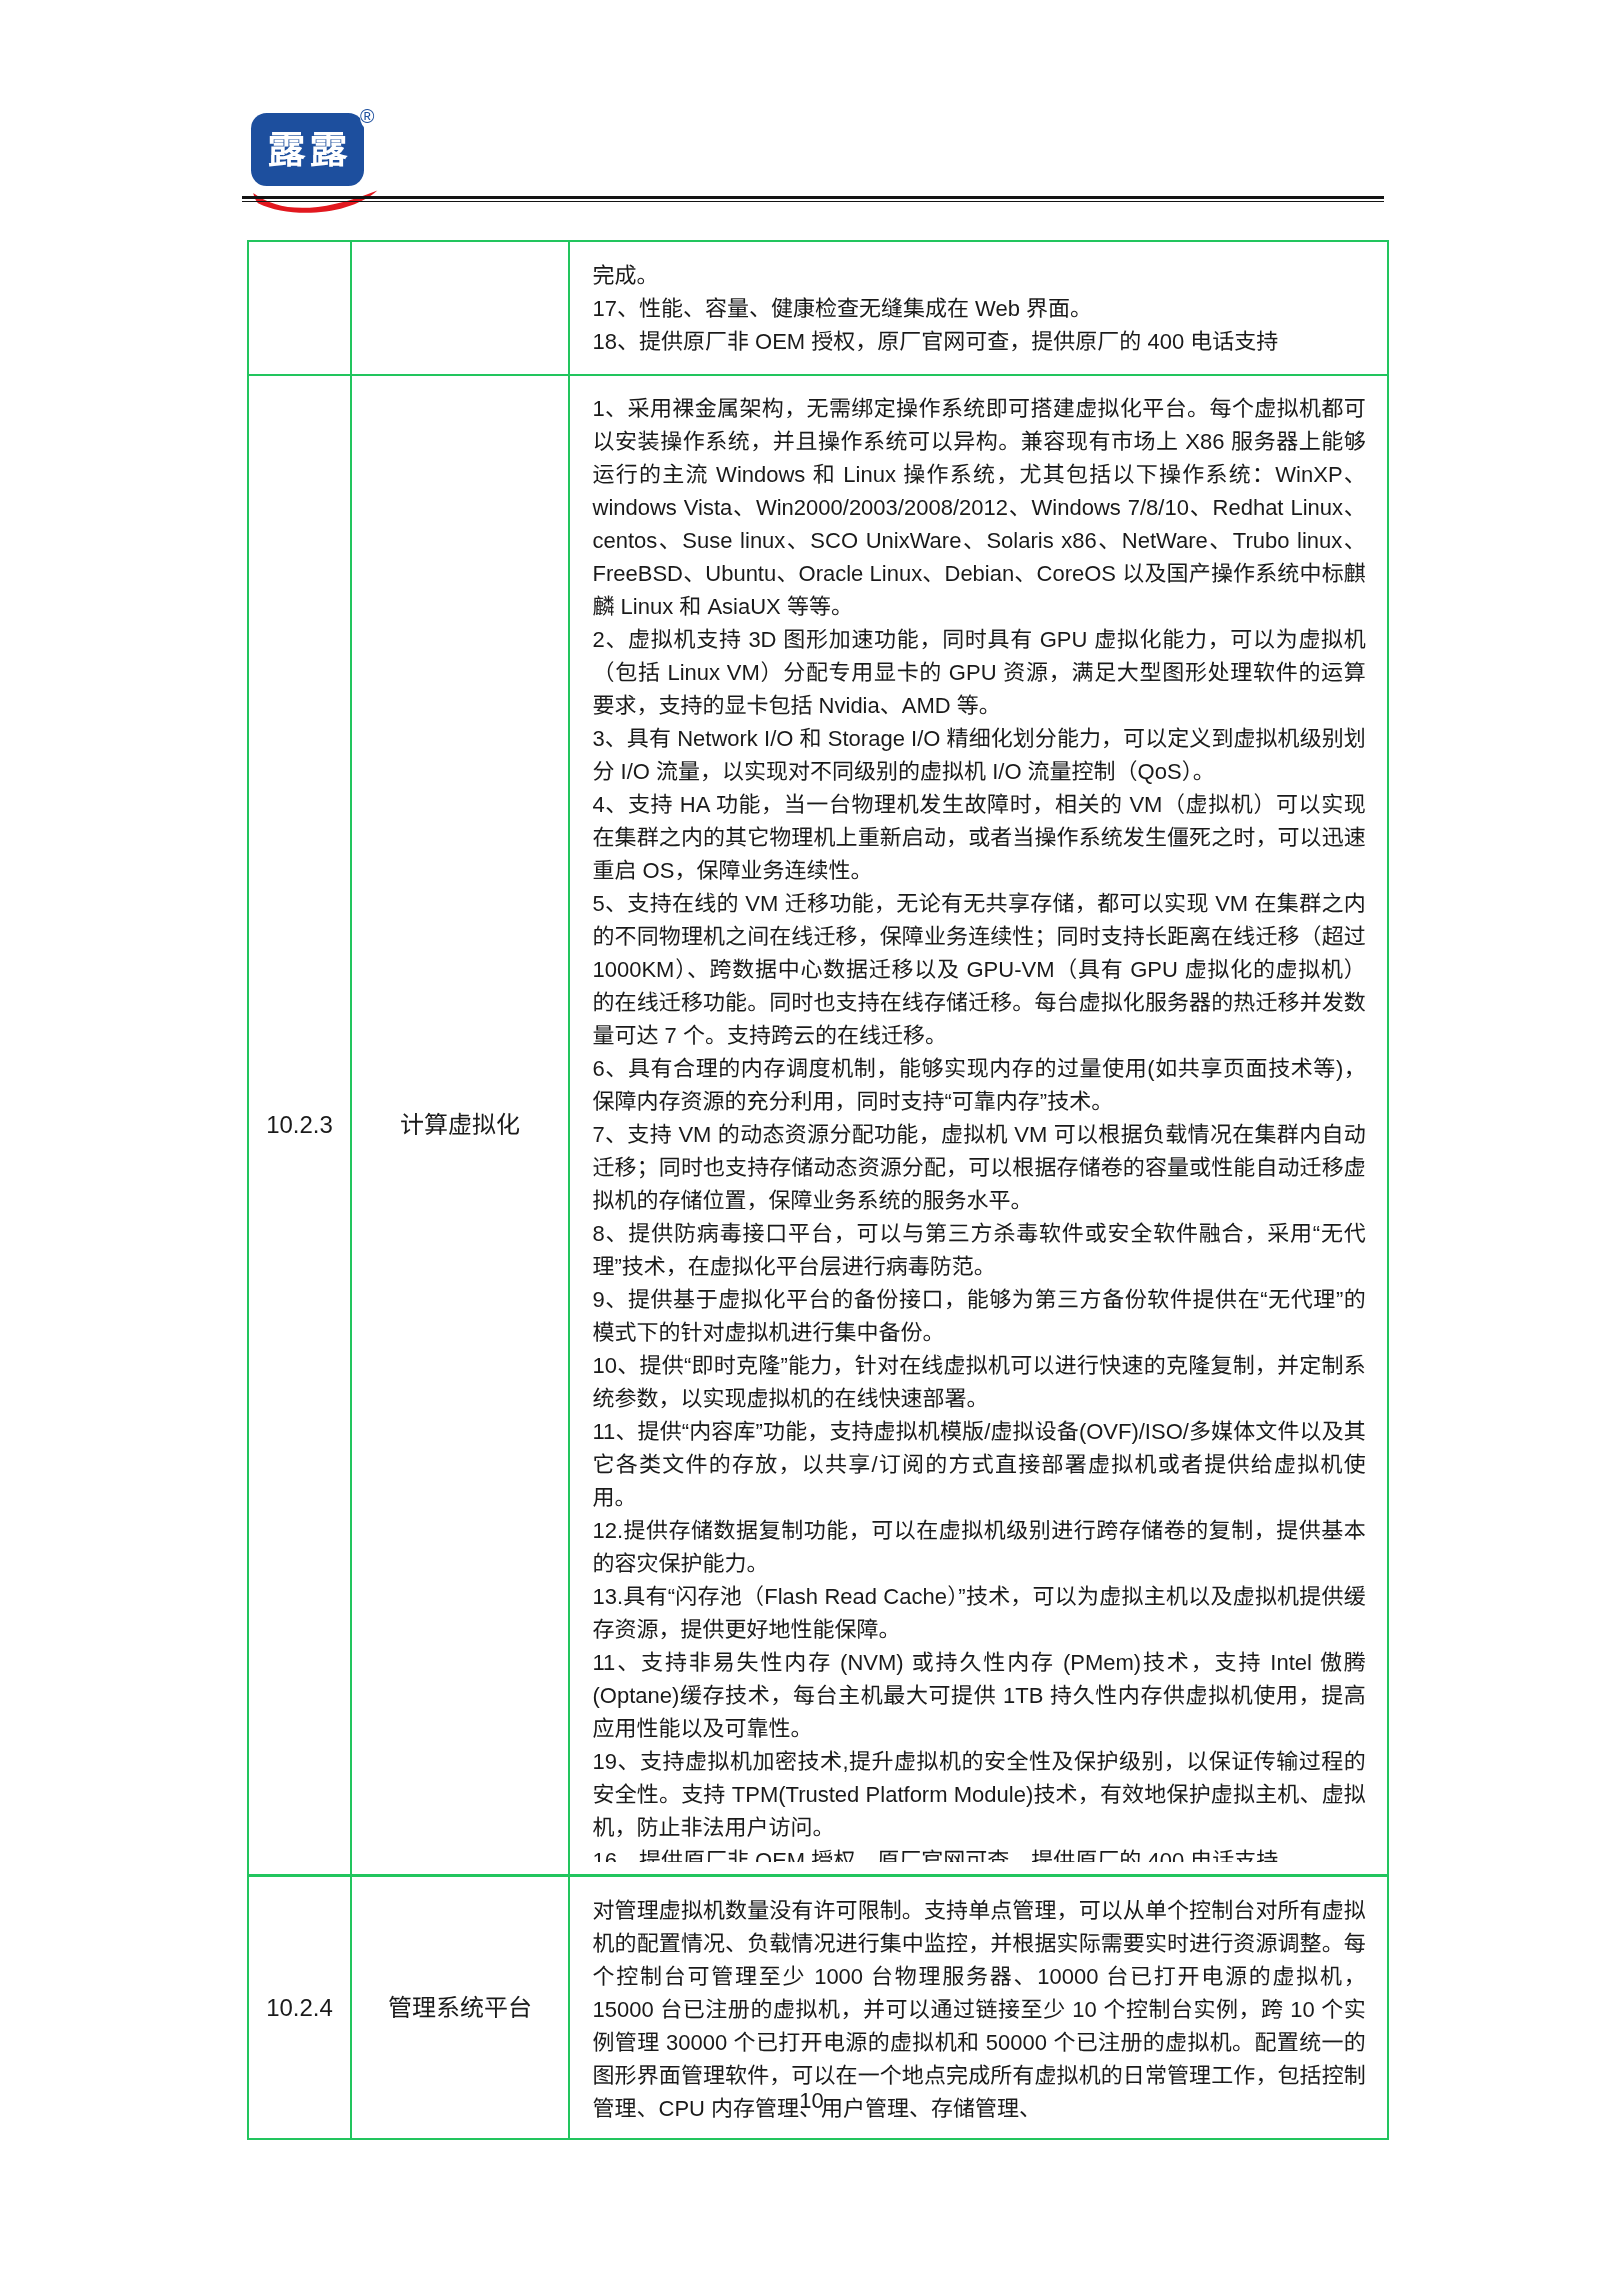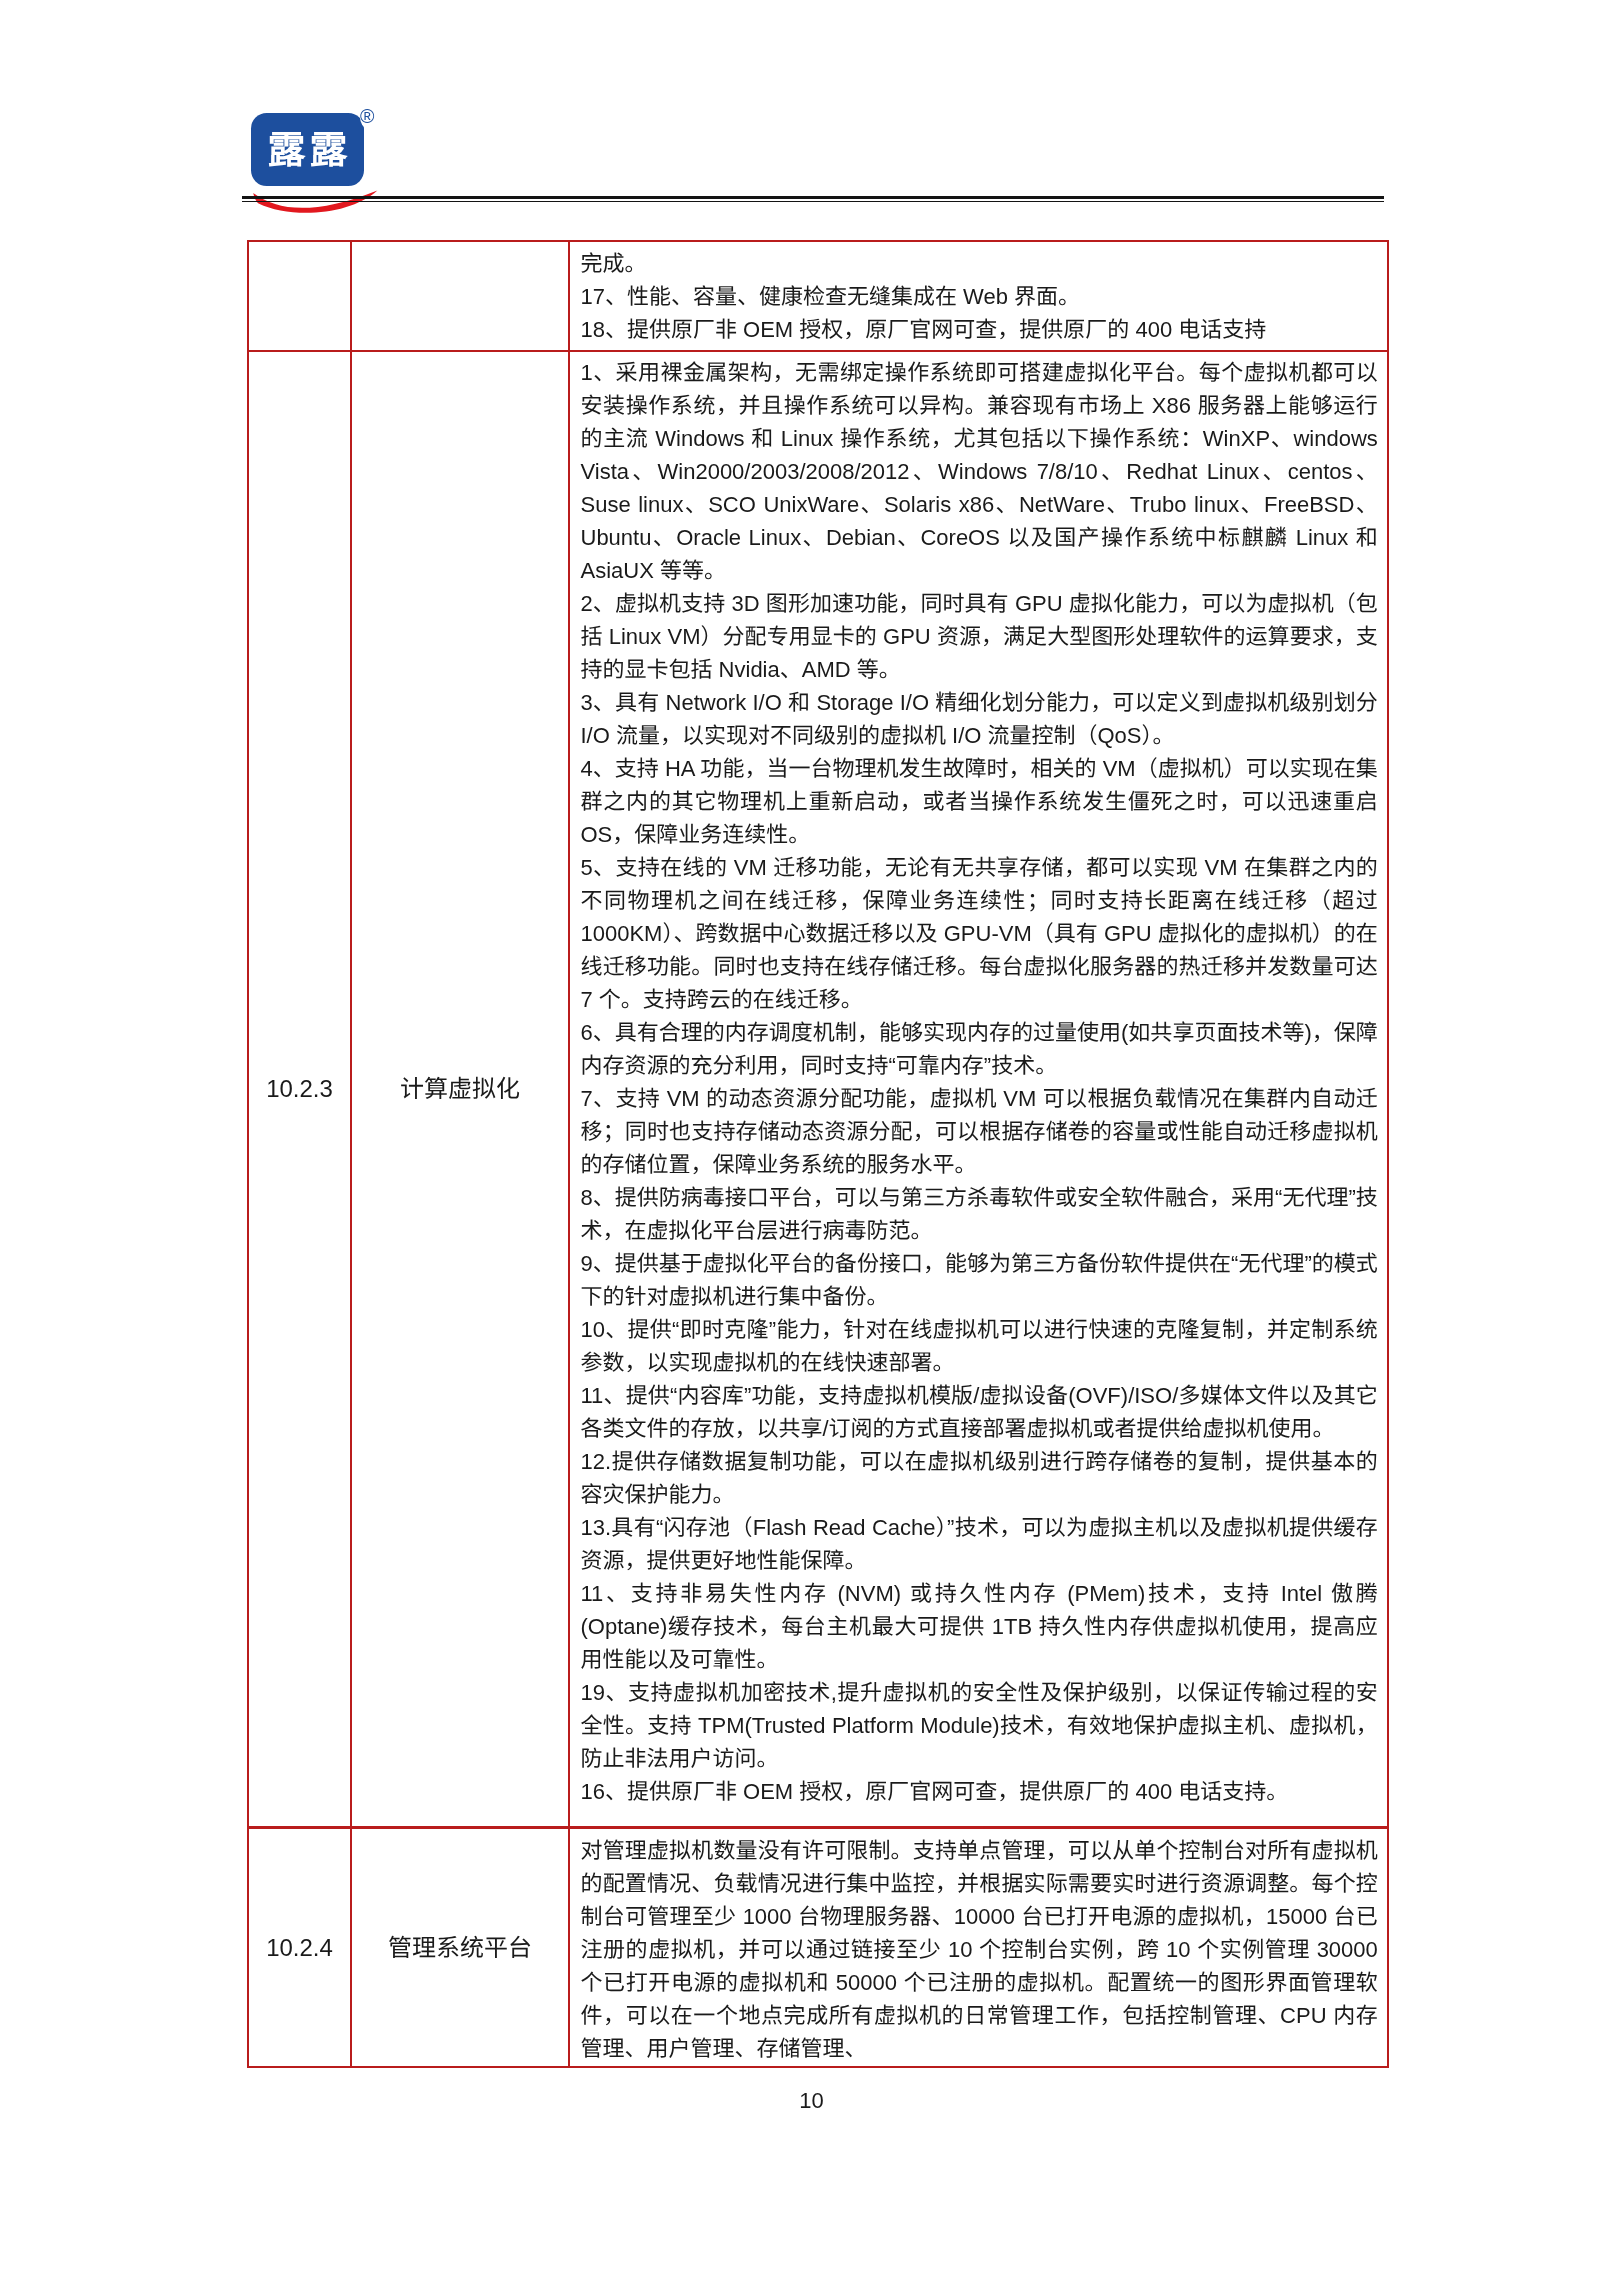--- a/index.html
+++ b/index.html
@@ -49,22 +49,22 @@
   }
 
   
   table.spec-table {
     position: absolute; left: 247px; top: 240px;
     width: 1140px;
     border-collapse: collapse; table-layout: fixed;
     font-size: 22px; line-height: 33px;
   }
   .spec-table td {
-    border: 2px solid #b91c1c;
-    padding: 0;
+    border: 2px solid #22c55e;
+    padding: 12px;
     overflow: hidden;
   }
   .row-divider-heavy td { border-top-width: 3.9px; }
   td.num-cell, td.name-cell {
     text-align: center; vertical-align: middle;
     font-size: 24px; color: #1a1a1a;
   }
   td.content-cell { vertical-align: top; }
   .cell-clip { padding: 4.6px 9.2px 0 10.5px; overflow: hidden; }
   .spec-item {

